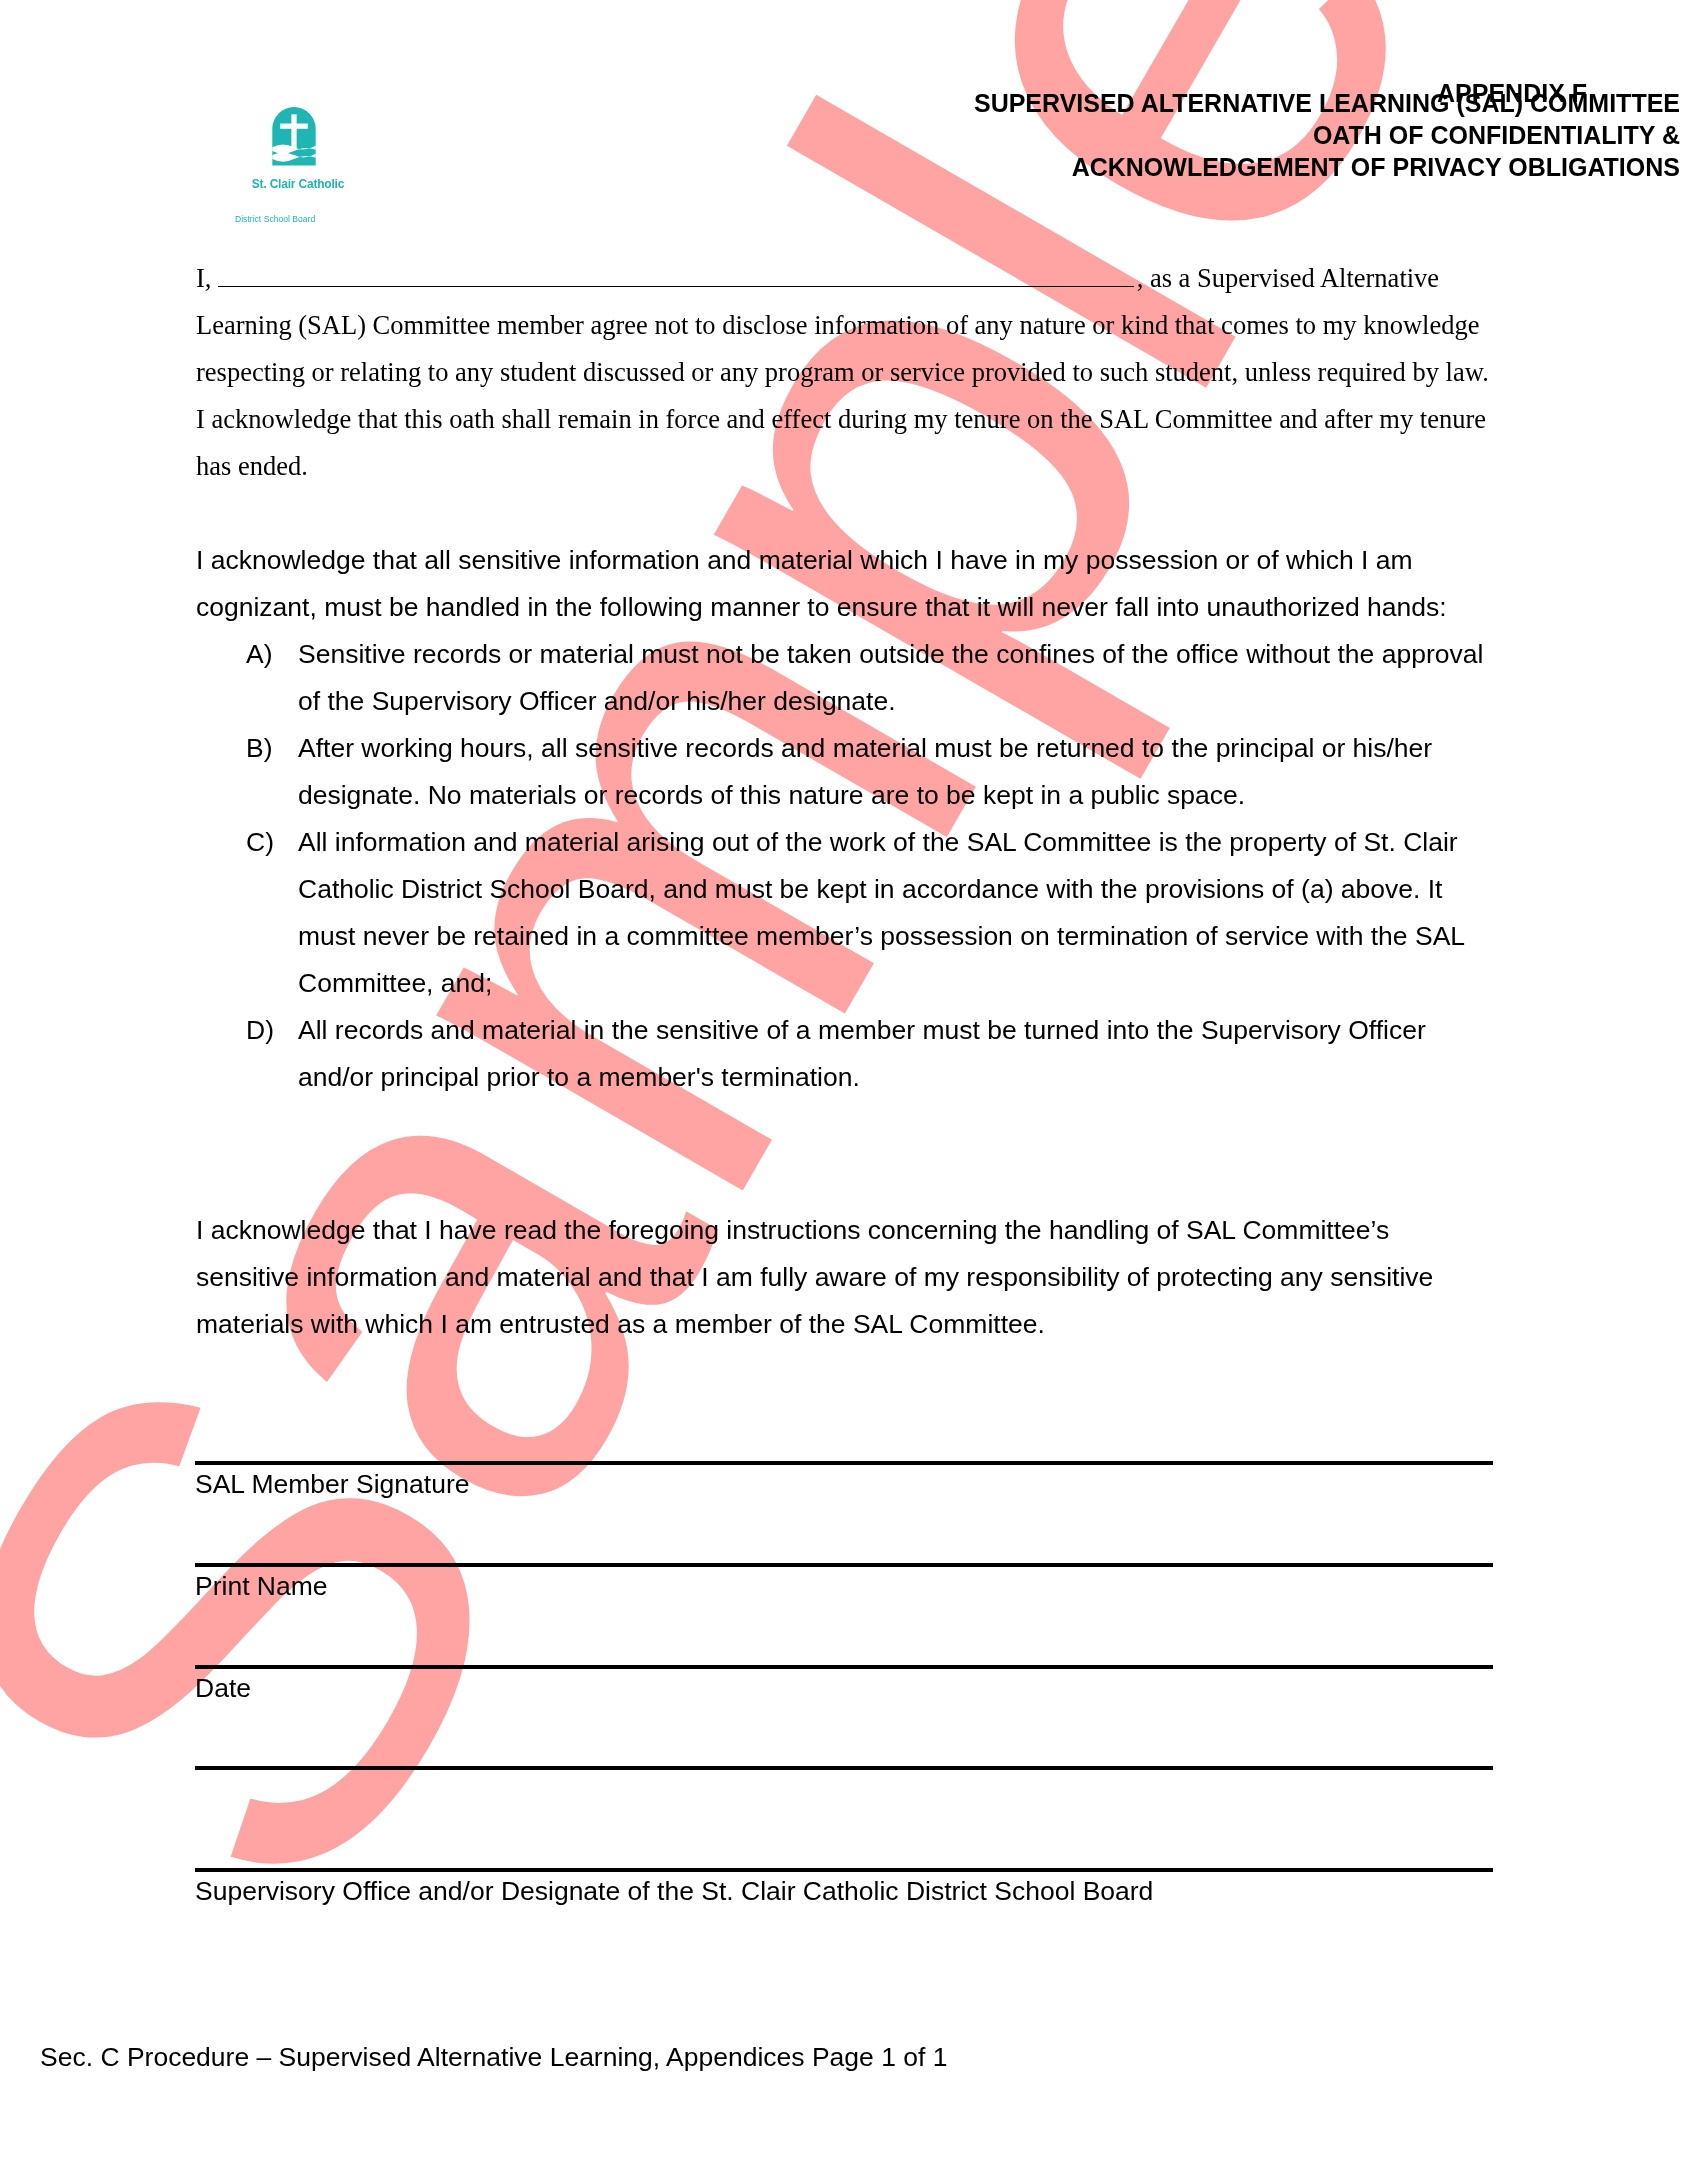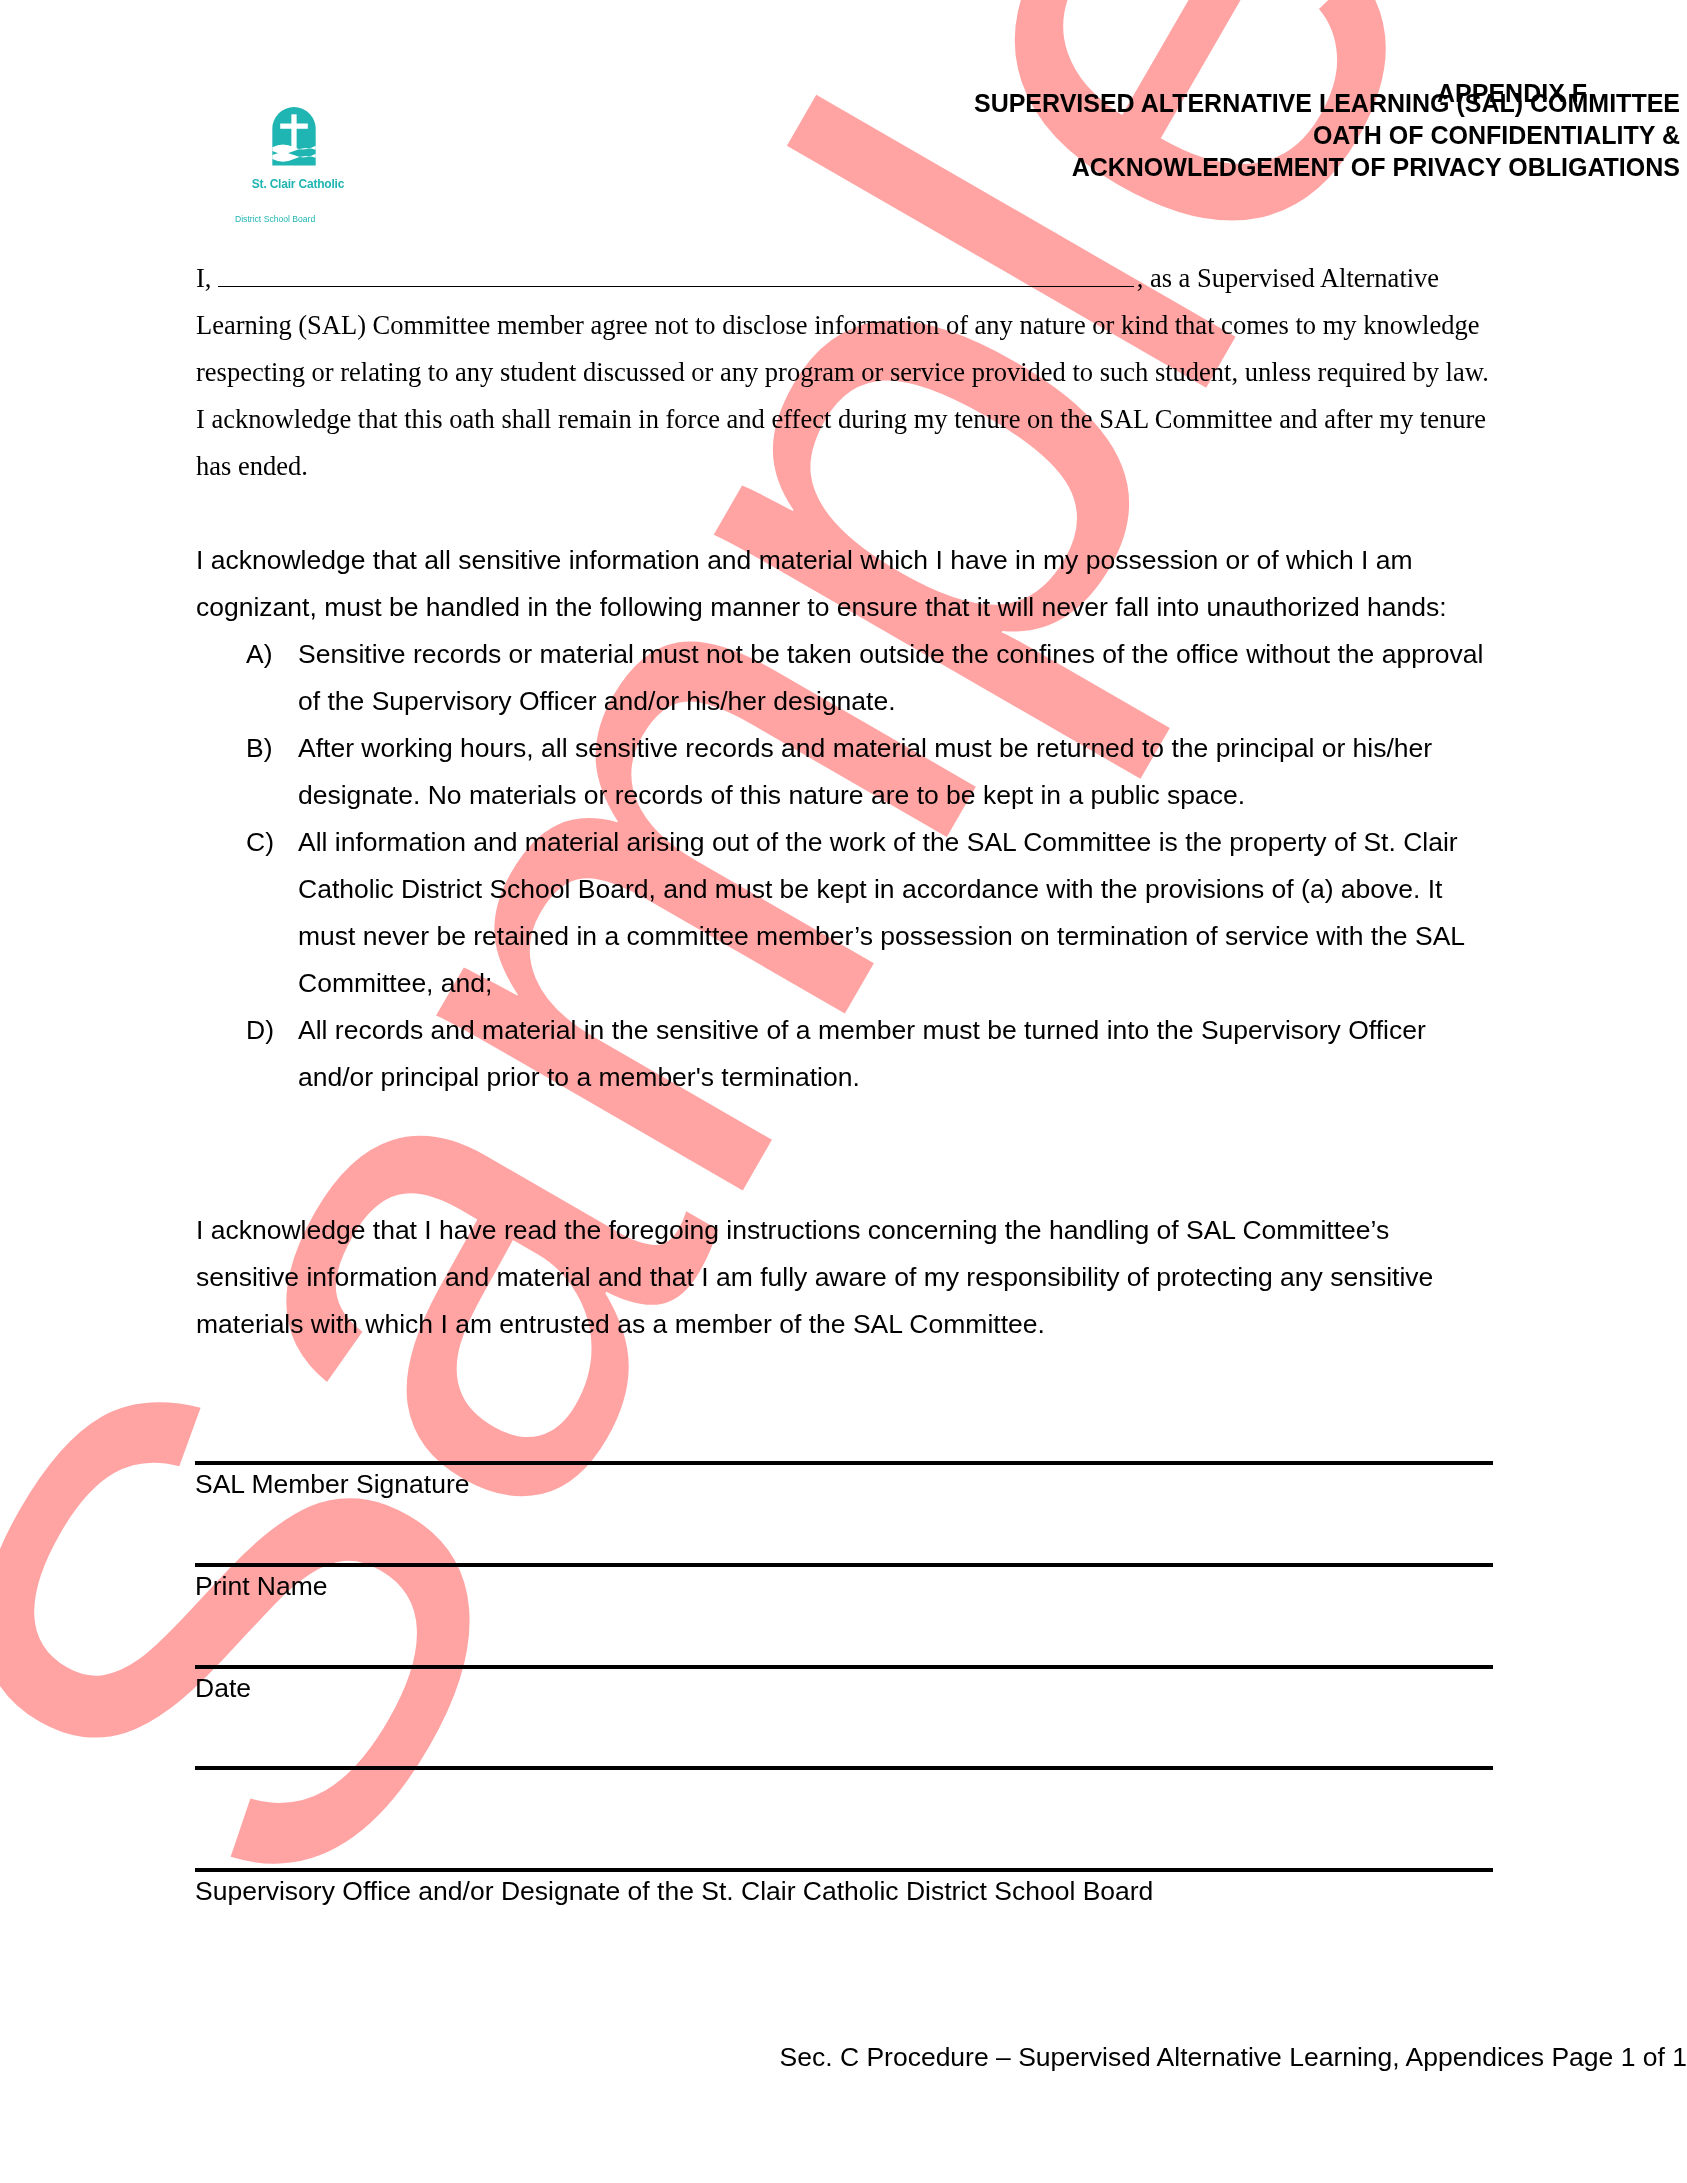--- a/index.html
+++ b/index.html
@@ -16,21 +16,21 @@
   .logo .sub { position: absolute; left: 0; top: 108px; width: 126px; color: #1fb5b3; font-size: 8.6px; }
   .body-text { left: 196px; width: 1300px; font-size: 26.5px; line-height: 47px; }
   .para { margin: 0; }
   .blank { display: inline-block; width: 916px; border-bottom: 1.3px solid #000; height: 20px; vertical-align: baseline; margin: 0 2.6px 0 6.6px; }
   .list { margin: 0; padding: 0; list-style: none; }
   .list li { position: relative; padding-left: 102px; }
   .list .marker { position: absolute; left: 50px; top: 0; }
   .sig { position: absolute; left: 195px; width: 1298px; }
   .sig .rule { height: 4px; background: #000; width: 100%; }
   .sig .label { font-size: 26.5px; line-height: 33px; margin-top: 2.6px; }
-  .footer { left: 0; width: 1687px; text-align: right; top: 2042px; font-size: 26.5px; padding-left: 40px; box-sizing: border-box; }
+  .footer { left: 0; width: 1687px; text-align: left; top: 2042px; font-size: 26.5px; padding-left: 40px; box-sizing: border-box; }
   .watermark { position: absolute; left: 0; top: 0; width: 1687px; height: 2183px; pointer-events: none; mix-blend-mode: multiply; }
 </style>
 </head>
 <body>
 
 <div class="abs logo">
   <svg class="mark" viewBox="0 0 70 90" width="46" height="60">
     <path d="M2 90 L2 34 A33 33 0 0 1 68 34 L68 90 Z" fill="#1fb5b3"></path>
     <rect x="31" y="12" width="8" height="52" fill="#ffffff"></rect>
     <rect x="14" y="26" width="42" height="8" fill="#ffffff"></rect>

